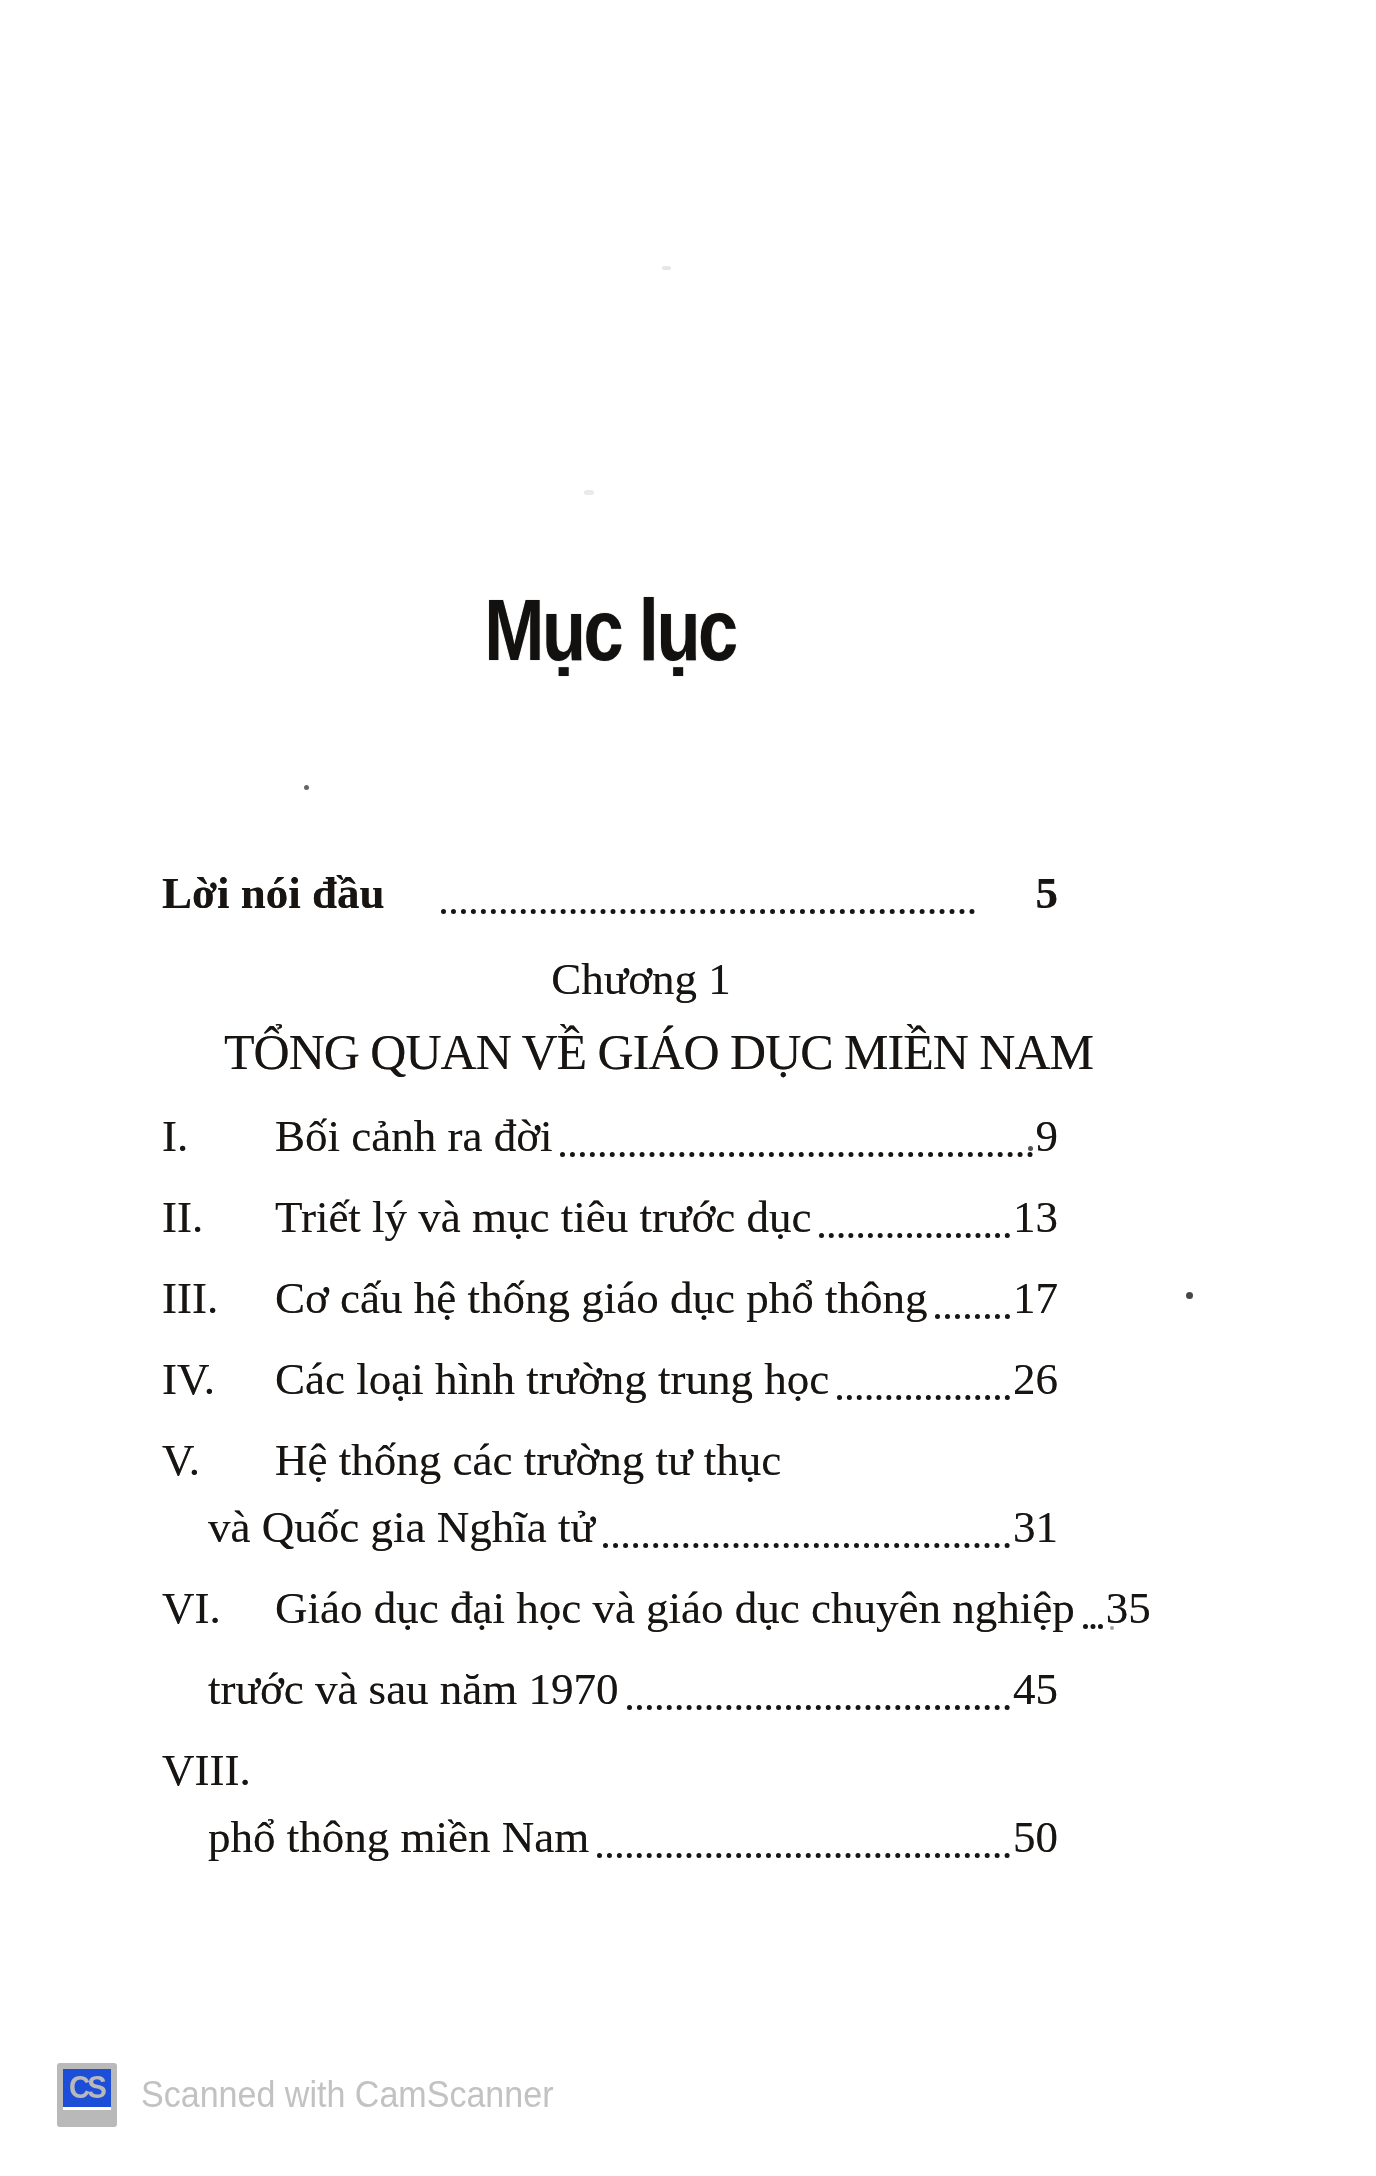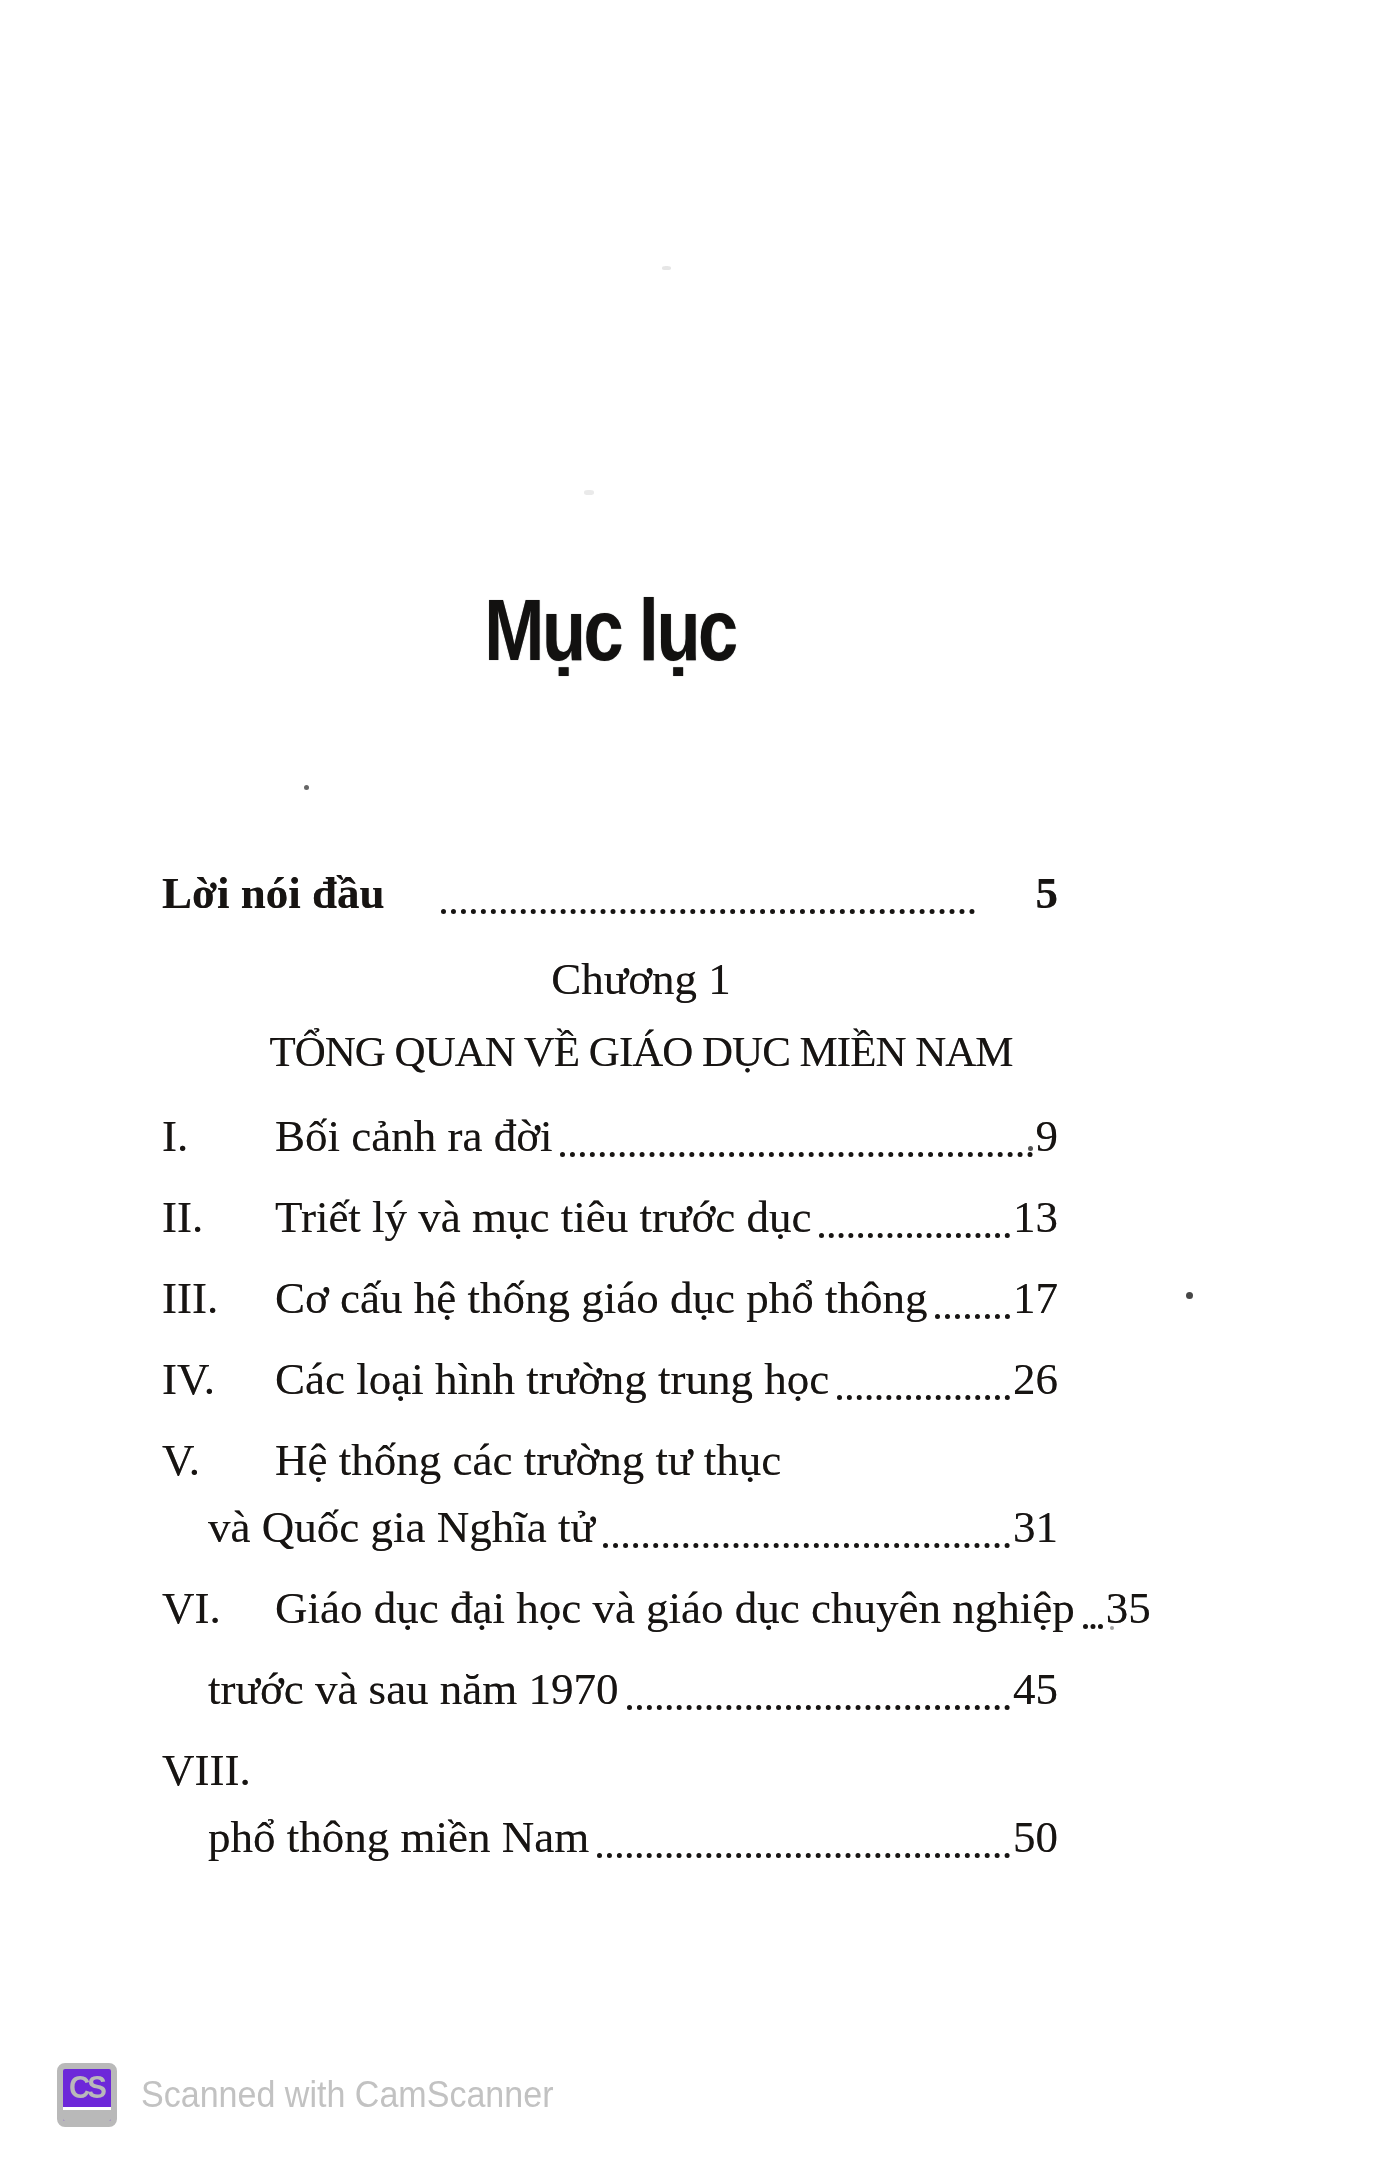--- a/index.html
+++ b/index.html
@@ -55,21 +55,21 @@
   .front-row .pagenum { margin-left: 10px; }
   .chapter-kicker {
     text-align: center;
     padding-left: 62px;
     line-height: 56px;
     margin-bottom: 2px;
   }
   .chapter-heading {
     text-align: center;
     padding-left: 62px;
-    font-size: 43px;
+    font-size: 50px;
     line-height: 58px;
     letter-spacing: -1px;
     margin-bottom: 22px;
     white-space: nowrap;
     margin-top: 16px;
   }
   .toc-entry { margin-bottom: 14px; }
   .roman {
     display: inline-block;
     min-width: 113px;
@@ -100,22 +100,22 @@
     top: 2063px;
     display: flex;
     align-items: center;
     gap: 24px;
   }
   .cs-logo {
     position: relative;
     width: 48px;
     height: 52px;
     border: 6px solid #b9b9b9;
-    border-radius: 8px;
-    background: #6d28d9;
+    border-radius: 3px;
+    background: #1d4ed8;
     display: flex;
     align-items: flex-start;
     justify-content: center;
     overflow: hidden;
   }
   .cs-logo .cs-text {
     font-family: "Liberation Sans", sans-serif;
     font-weight: bold;
     font-size: 31px;
     line-height: 36px;

